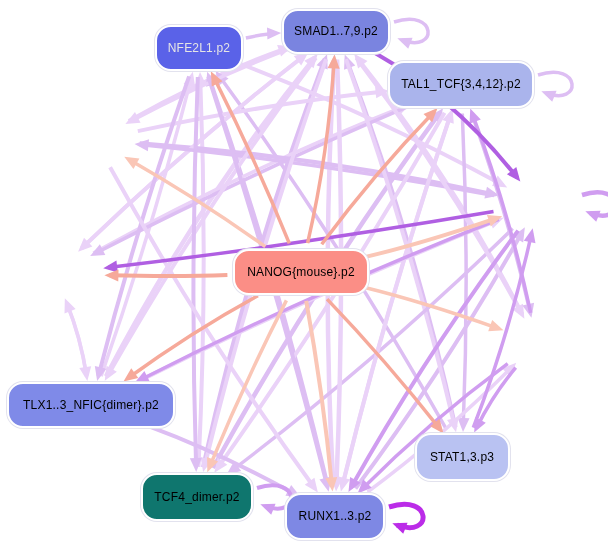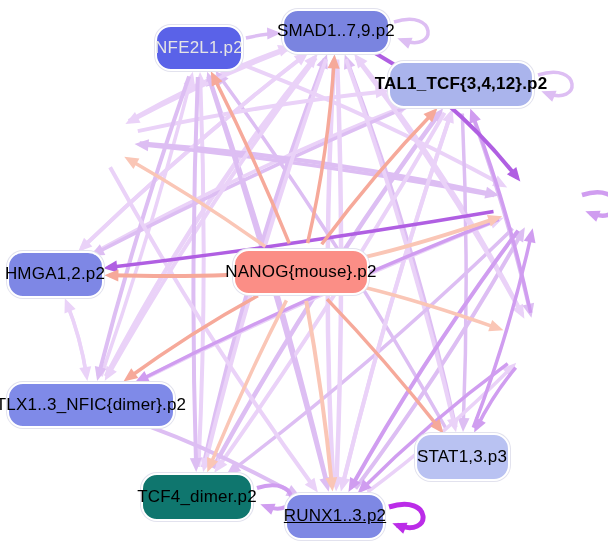--- a/index.html
+++ b/index.html
@@ -4,21 +4,21 @@
 <style>
   html,body{margin:0;padding:0;background:#ffffff;}
   #stage{position:relative;overflow:hidden;font-family:"Liberation Sans","DejaVu Sans",sans-serif;background:#ffffff;}
   #stage svg{position:absolute;left:0;top:0;}
   .node{
     position:absolute;
     display:flex;align-items:center;justify-content:center;
     border-radius:16px;
     border:2px solid #ffffff;
     box-shadow:0 0 0 1px #e2e2ee;
-    font-size:17px;
+    font-size:12px;
     letter-spacing:0.2px;
     white-space:nowrap;
     box-sizing:border-box;
     cursor:pointer;
     z-index:2;
   }
   .node span{pointer-events:none;}
 </style>
 </head>
 <body>
@@ -114,34 +114,31 @@
       <path d="M 582 195 C 626 181, 626 227, 590 213" fill="none" stroke="#d09df0" stroke-width="4.5" marker-end="url(#arw2)"></path>
       <path d="M 257 488 C 301 474, 301 520, 265 506" fill="none" stroke="#d09df0" stroke-width="4" marker-end="url(#arw2)"></path>
       <path d="M 389 507 C 433 493, 433 539, 397 525" fill="none" stroke="#bb2ce8" stroke-width="5" marker-end="url(#arw6)"></path>
     </svg>
     <div class="node" style="left: 282px; top: 8.5px; width: 108px; height: 45px; background: rgb(122, 132, 224); color: rgb(0, 0, 0);">
       <span>SMAD1..7,9.p2</span>
     </div>
     <div class="node" style="left: 155px; top: 25px; width: 88px; height: 46px; background: rgb(90, 98, 232); color: #e5e5e5;">
       <span>NFE2L1.p2</span>
     </div>
-    <div class="node" style="left: 388px; top: 60.5px; width: 146px; height: 47px; background: rgb(170, 180, 236); color: rgb(0, 0, 0); font-weight: bold;">
+    <div class="node" style="left: 388px; top: 60.5px; width: 146px; height: 47px; background: rgb(170, 180, 236); color: rgb(0, 0, 0);">
       <span>TAL1_TCF{3,4,12}.p2</span>
-    </div>
-    <div class="node" style="left: 6.5px; top: 250.5px; width: 97px; height: 47px; background: rgb(126, 135, 229); color: rgb(0, 0, 0);">
-      <span>HMGA1,2.p2</span>
     </div>
     <div class="node" style="left: 233px; top: 249px; width: 136px; height: 46px; background: rgb(251, 142, 134); color: rgb(0, 0, 0); align-items: center;">
       <span>NANOG{mouse}.p2</span>
     </div>
     <div class="node" style="left: 7px; top: 382px; width: 168px; height: 46px; background: rgb(127, 138, 232); color: rgb(0, 0, 0); align-items: center;">
       <span>TLX1..3_NFIC{dimer}.p2</span>
     </div>
     <div class="node" style="left: 414.5px; top: 433px; width: 95px; height: 48px; background: rgb(185, 194, 242); color: rgb(0, 0, 0); text-align: center;">
       <span>STAT1,3.p3</span>
     </div>
     <div class="node" style="left: 141px; top: 473px; width: 112px; height: 48px; background: #0f766e; color: rgb(0, 0, 0);">
       <span>TCF4_dimer.p2</span>
     </div>
-    <div class="node" style="left: 285px; top: 492.5px; width: 100px; height: 47px; background: rgb(126, 136, 228); color: rgb(0, 0, 0); text-decoration: underline;">
+    <div class="node" style="left: 285px; top: 492.5px; width: 100px; height: 47px; background: rgb(126, 136, 228); color: rgb(0, 0, 0);">
       <span>RUNX1..3.p2</span>
     </div>
   </div>
 
 </body></html>

